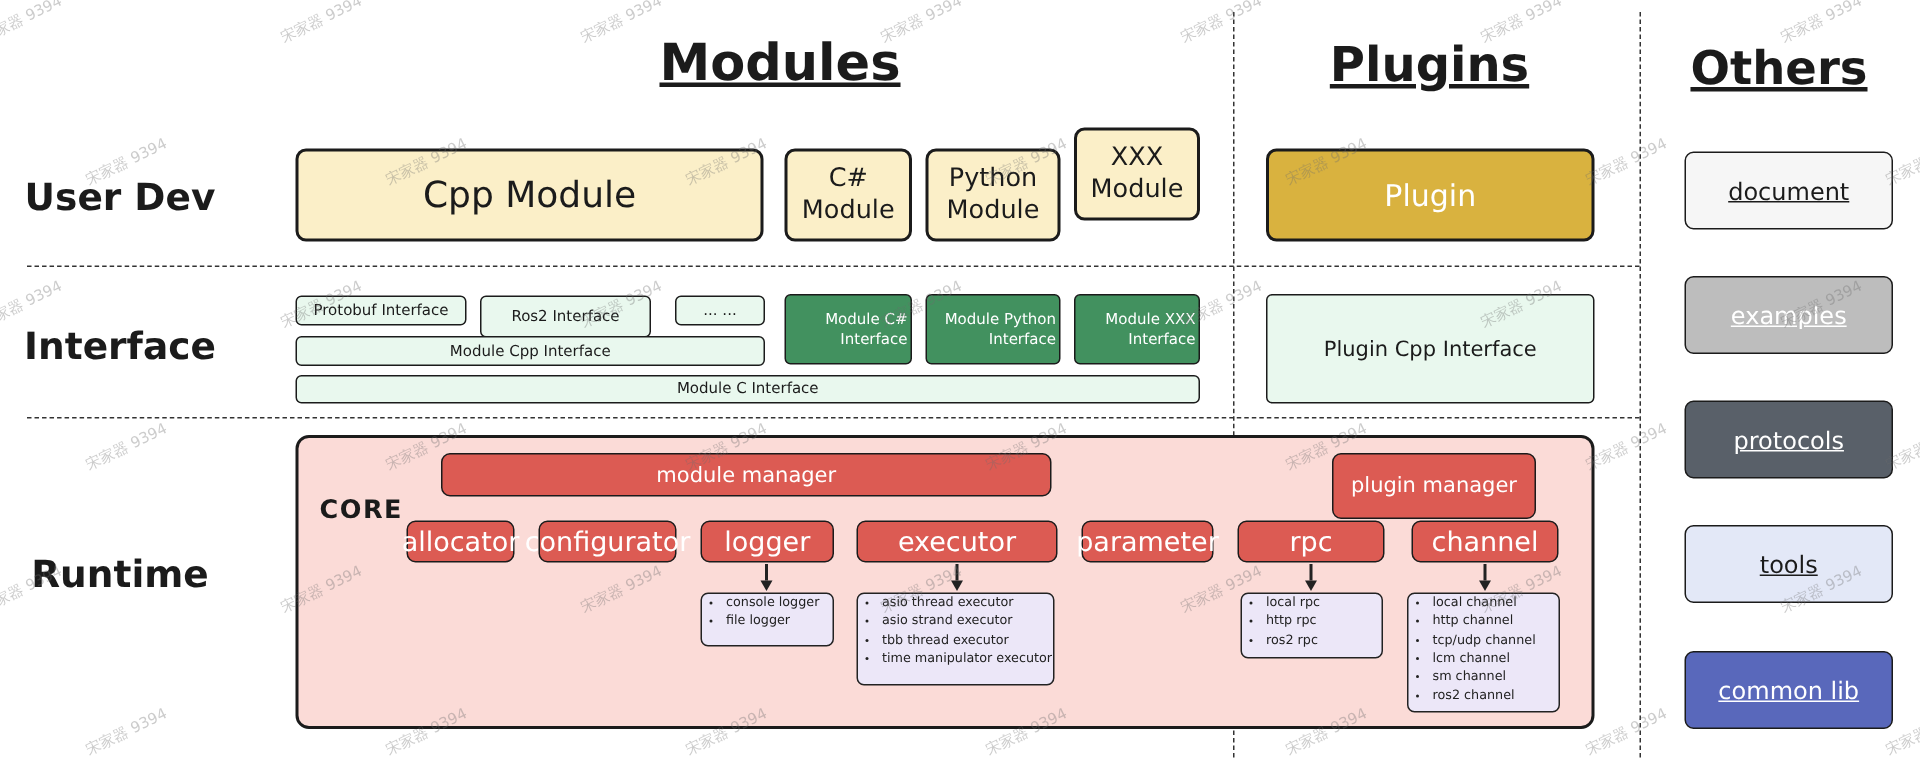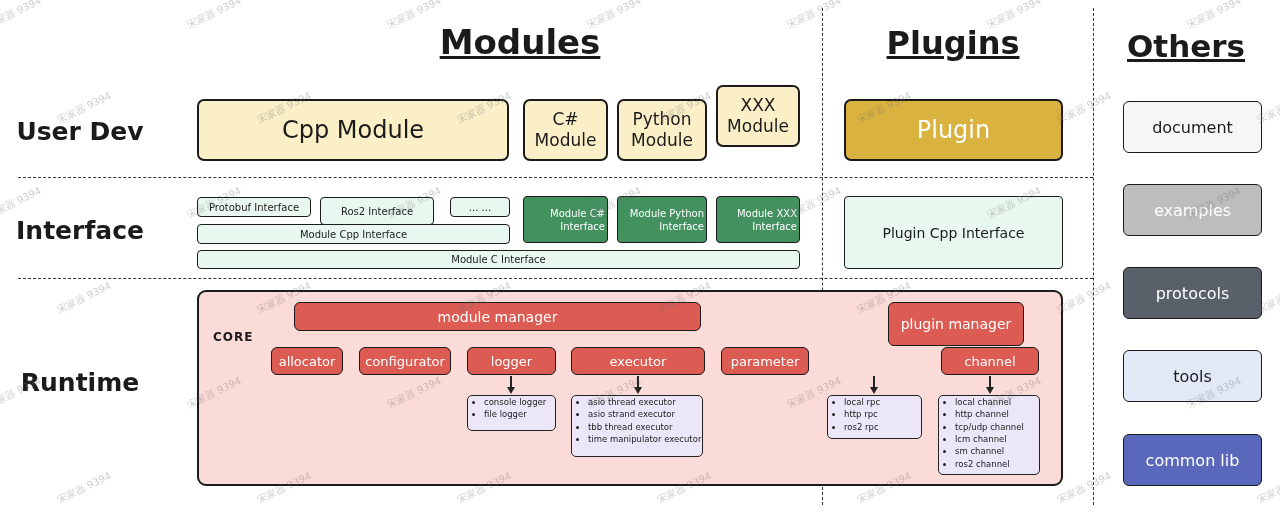--- a/index.html
+++ b/index.html
@@ -11,32 +11,32 @@
   .rowlbl{position:absolute;text-align:center;font-weight:600;font-size:25px;width:130px;left:15px;}
   .divider-v{position:absolute;width:0;border-left:1.6px dashed #333;}
   .divider-h{position:absolute;height:0;border-top:1.6px dashed #333;}
   .box{position:absolute;border:2px solid #1b1b1b;border-radius:7px;box-sizing:border-box;
        display:flex;align-items:center;justify-content:center;text-align:center;}
   .cream{background:#fbefc8;}
   .gold{background:#d9b23f;color:#ffffff;}
   .mint{background:#e9f8ee;border-width:1.5px;border-radius:4px;font-size:10px;}
   .green{background:#42915f;color:#ffffff;border-width:1.5px;border-radius:4px;font-size:10px;line-height:1.3;padding:2px;text-align:right;}
   .core{background:#fbdbd7;border-radius:9px;}
-  .red{background:#dc5b53;color:#ffffff;border-width:1.5px;border-radius:6px;font-size:13px;}
+  .red{background:#dc5b53;color:#ffffff;border-width:1.5px;border-radius:6px;font-size:18px;}
   .mgr{font-size:14px;}
   .lav{position:absolute;background:#ece7f8;border:1.5px solid #222;border-radius:5px;
        box-sizing:border-box;display:flex;align-items:flex-start;}
   .lav ul{margin:0 0 0 2px;padding-left:14px;}
   .lav li{font-size:8.5px;line-height:1.45;color:#222;text-align:left;}
   .arrow{position:absolute;width:10px;display:flex;flex-direction:column;align-items:center;}
   .arrow .stem{width:2px;height:11px;background:#222;}
   .arrow .head{width:0;height:0;border-left:4.5px solid transparent;border-right:4.5px solid transparent;border-top:7px solid #222;}
   .other{position:absolute;left:1123px;width:139px;height:52px;border:1.6px solid #1b1b1b;border-radius:6px;
-         box-sizing:border-box;display:flex;align-items:center;justify-content:center;font-size:16px;}
-  .core-label{position:absolute;font-weight:bold;font-size:12px;letter-spacing:1px;}
+         box-sizing:border-box;display:flex;align-items:center;justify-content:center;font-size:16px;text-decoration:underline;}
+  .core-label{position:absolute;font-weight:bold;font-size:17px;letter-spacing:1px;}
   .wm{position:absolute;transform:rotate(-26deg);font-size:10px;color:rgba(110,110,110,0.35);
       white-space:nowrap;pointer-events:none;}
   .wm-layer{position:absolute;inset:0;z-index:5;pointer-events:none;}
   .two-line{font-size:17px;line-height:1.25;}
 </style>
 </head>
 <body>
 
 <div class="canvas">
 
@@ -50,21 +50,21 @@
   <div class="hdr" style="left:1100px;top:28px;width:172px;font-size:31px">Others</div>
 
   <div class="rowlbl" style="top:117px">User Dev</div>
   <div class="rowlbl" style="top:216px">Interface</div>
   <div class="rowlbl" style="top:368px">Runtime</div>
 
   <div class="box cream" style="left:197px;top:99px;width:312px;height:62px;font-size:24px">Cpp Module</div>
   <div class="box cream two-line" style="left:523px;top:99px;width:85px;height:62px">C# Module</div>
   <div class="box cream two-line" style="left:617px;top:99px;width:90px;height:62px">Python Module</div>
   <div class="box cream two-line" style="left:716px;top:85px;width:84px;height:62px">XXX Module</div>
-  <div class="box gold" style="left:844px;top:99px;width:219px;height:62px;font-size:24px">Plugin</div>
+  <div class="box gold" style="left:844px;top:99px;width:219px;height:62px;font-size:20px">Plugin</div>
 
   <div class="box mint" style="left:197px;top:197px;width:114px;height:20px">Protobuf Interface</div>
   <div class="box mint" style="left:320px;top:197px;width:114px;height:28px">Ros2 Interface</div>
   <div class="box mint" style="left:450px;top:197px;width:60px;height:20px">... ...</div>
   <div class="box mint" style="left:197px;top:224px;width:313px;height:20px">Module Cpp Interface</div>
   <div class="box mint" style="left:197px;top:250px;width:603px;height:19px">Module C Interface</div>
   <div class="box green" style="left:523px;top:196px;width:85px;height:47px">Module C# Interface</div>
   <div class="box green" style="left:617px;top:196px;width:90px;height:47px">Module Python Interface</div>
   <div class="box green" style="left:716px;top:196px;width:84px;height:47px">Module XXX Interface</div>
   <div class="box mint" style="left:844px;top:196px;width:219px;height:73px;font-size:14px">Plugin Cpp Interface</div>
@@ -73,20 +73,21 @@
   <div class="core-label" style="left:213px;top:330px">CORE</div>
 
   <div class="box red mgr" style="left:294px;top:302px;width:407px;height:29px">module manager</div>
   <div class="box red mgr" style="left:888px;top:302px;width:136px;height:44px">plugin manager</div>
 
   <div class="box red" style="left:271px;top:347px;width:72px;height:28px">allocator</div>
   <div class="box red" style="left:359px;top:347px;width:92px;height:28px">configurator</div>
   <div class="box red" style="left:467px;top:347px;width:89px;height:28px">logger</div>
   <div class="box red" style="left:571px;top:347px;width:134px;height:28px">executor</div>
   <div class="box red" style="left:721px;top:347px;width:88px;height:28px">parameter</div>
+  <div class="box red" style="left:825px;top:347px;width:98px;height:28px">rpc</div>
   <div class="box red" style="left:941px;top:347px;width:98px;height:28px">channel</div>
 
   <div class="arrow" style="left:506px;top:376px">
       <div class="stem"></div>
       <div class="head"></div>
     </div>
   <div class="arrow" style="left:633px;top:376px">
       <div class="stem"></div>
       <div class="head"></div>
     </div>

